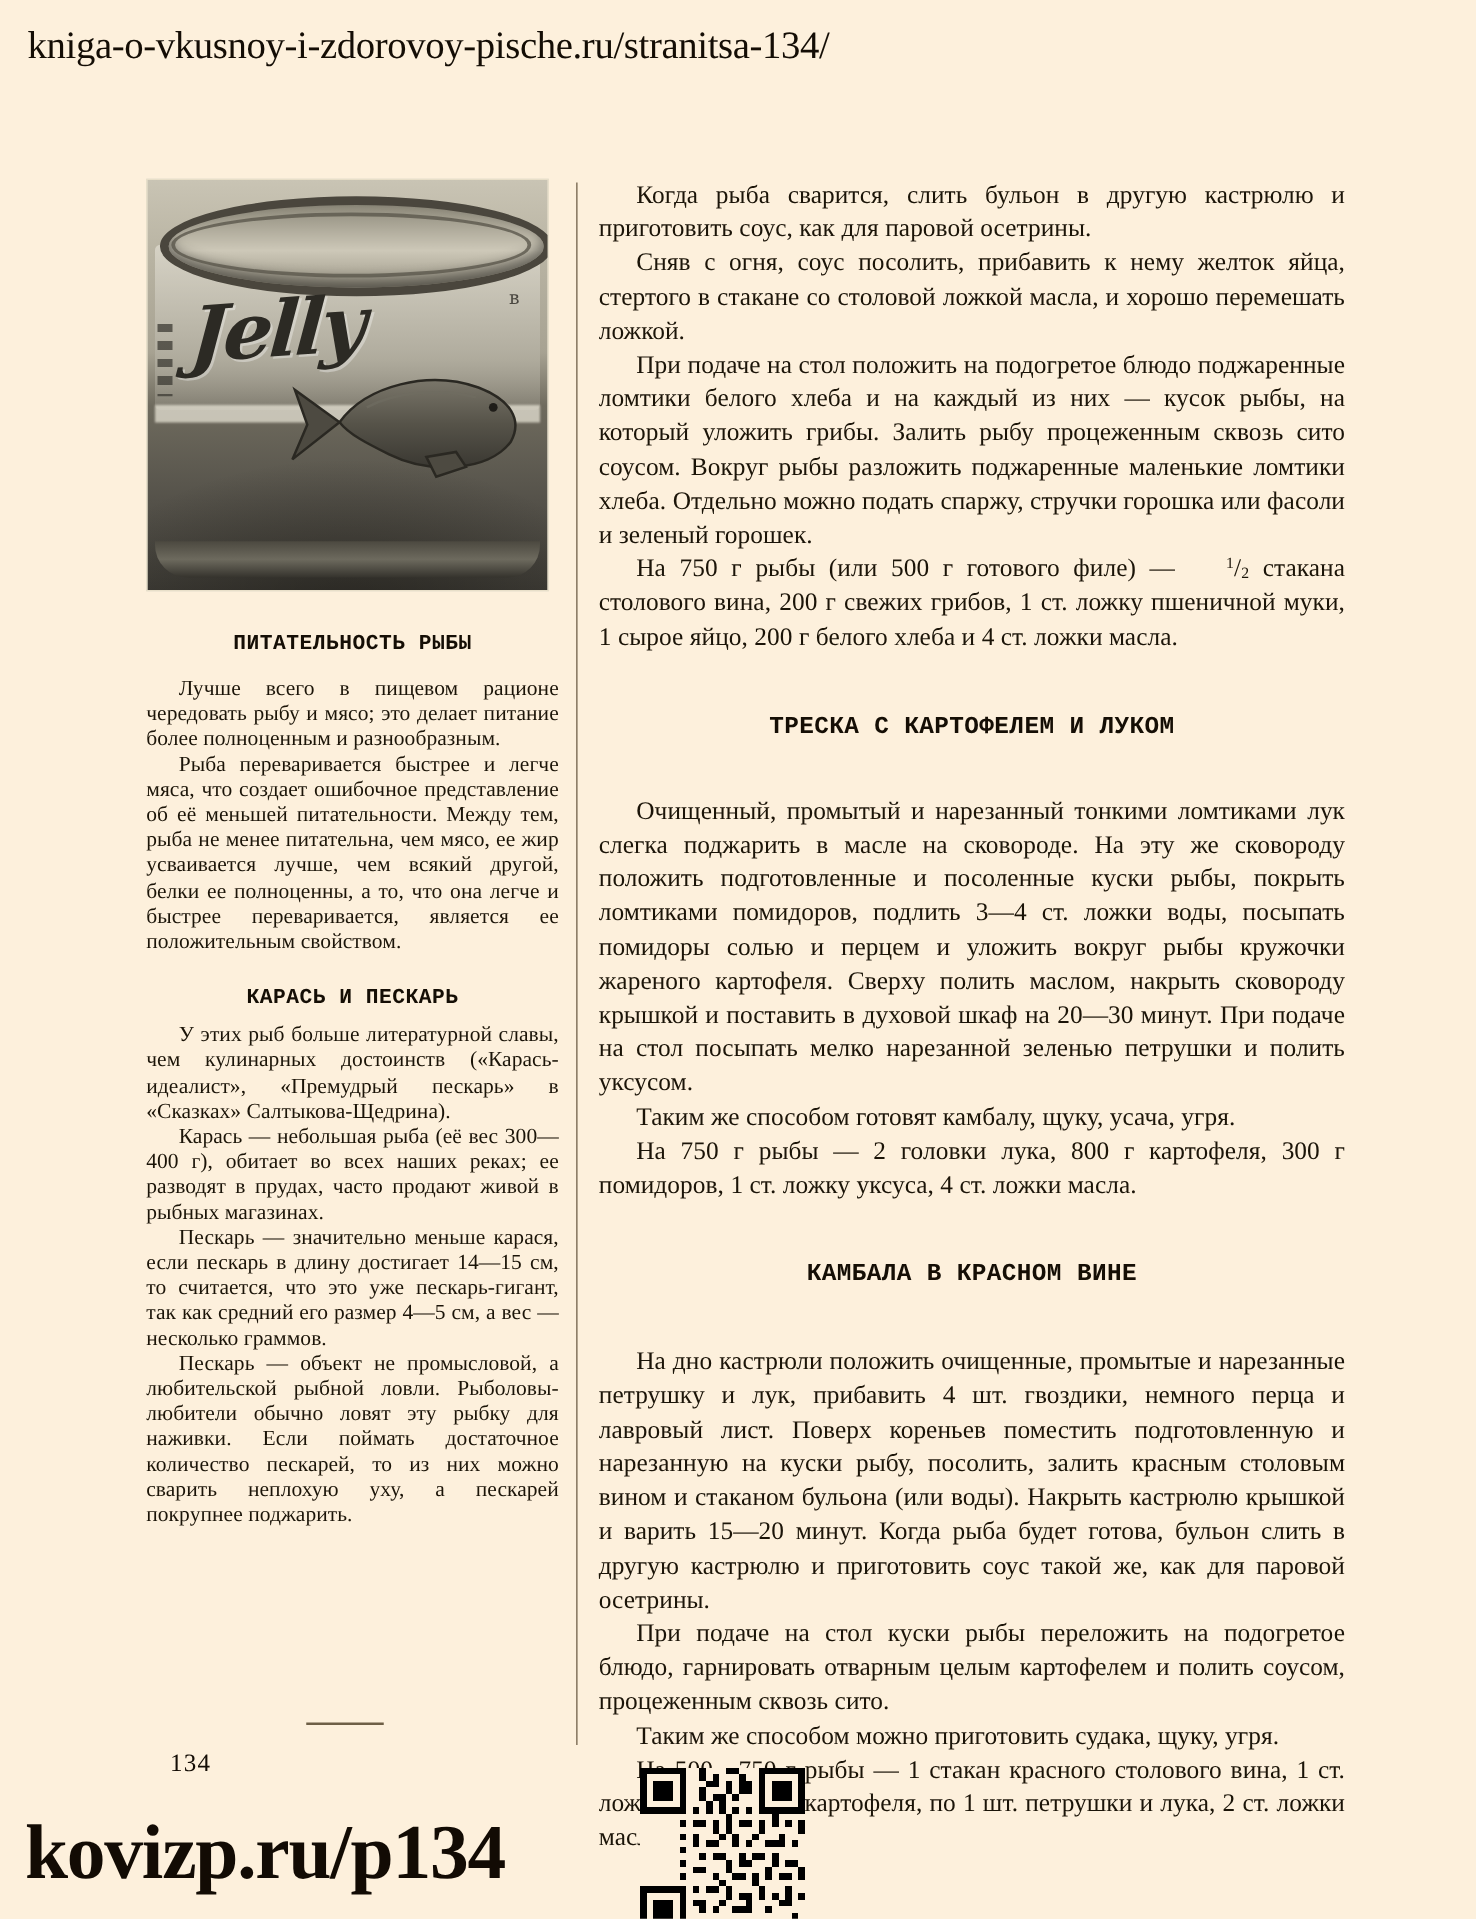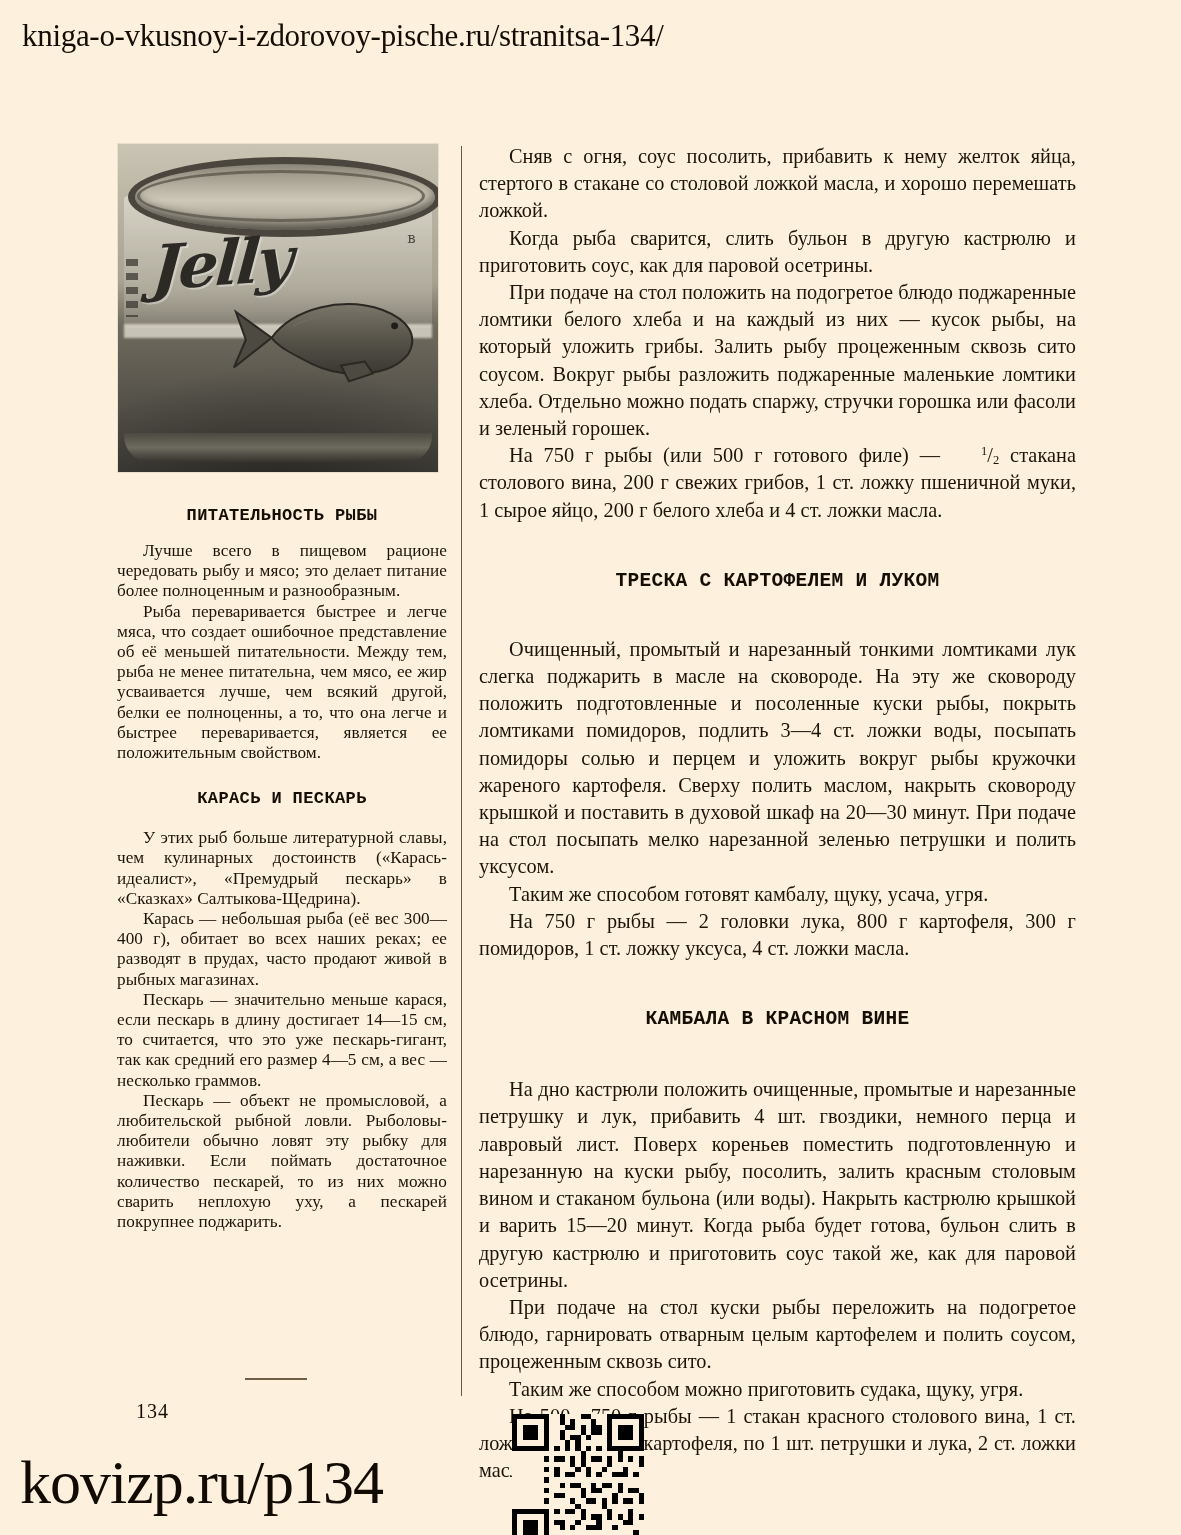--- a/index.html
+++ b/index.html
@@ -164,21 +164,21 @@
 
   .sec-head {
     text-align: center;
     font-family: Liberation Mono, monospace;
     font-weight: 700;
     font-size: 17px;
     letter-spacing: 0.4px;
     color: #150e05;
   }
   .col-left .sec-head { margin: 33px 0 16px; }
-  .col-left .sec-head.second { margin: 26px 0 20px; }
+  .col-left .sec-head.second { margin: 26px 0 10px; }
 
   .col-left p {
     margin: 0;
     text-align: justify;
     text-indent: 26px;
     font-size: 17.2px;
     line-height: 20.2px;
     letter-spacing: 0.05px;
     color: #1b1408;
     font-family: "Liberation Serif", "DejaVu Serif", serif;
@@ -242,20 +242,21 @@
   .footer-url {
     position: absolute;
     left: 20px;
     top: 1448px;
     font-size: 62px;
     line-height: 68px;
     font-family: "Liberation Serif", "DejaVu Serif", serif;
     letter-spacing: -1px;
     color: #120b04;
     white-space: nowrap;
+    font-weight: bold;
   }
   .qr {
     position: absolute;
     left: 512px;
     top: 1414px;
     width: 132px;
     height: 132px;
   }
   .qr svg { display: block; }
 </style>
@@ -302,22 +303,22 @@
 
     <h2 class="sec-head second">КАРАСЬ И ПЕСКАРЬ</h2>
     <p>У этих рыб больше литературной славы, чем кулинарных достоинств («Карась-идеалист», «Премудрый пескарь» в «Сказках» Салтыкова-Щедрина).</p>
     <p>Карась — небольшая рыба (её вес 300—400 г), обитает во всех наших реках; ее разводят в прудах, часто продают живой в рыбных магазинах.</p>
     <p>Пескарь — значительно меньше карася, если пескарь в длину достигает 14—15 см, то считается, что это уже пескарь-гигант, так как средний его размер 4—5 см, а вес — несколько граммов.</p>
     <p>Пескарь — объект не промысловой, а любительской рыбной ловли. Рыболовы-любители обычно ловят эту рыбку для наживки. Если поймать достаточное количество пескарей, то из них можно сварить неплохую уху, а пескарей покрупнее поджарить.</p>
   </div>
 
   <div class="col-right">
 
+    <p>Когда рыба сварится, слить бульон в другую кастрюлю и приготовить соус, как для паровой осетрины.</p>
     <p>Сняв с огня, соус посолить, прибавить к нему желток яйца, стертого в стакане со столовой ложкой масла, и хорошо перемешать ложкой.</p>
-    <p>Когда рыба сварится, слить бульон в другую кастрюлю и приготовить соус, как для паровой осетрины.</p>
     <p>При подаче на стол положить на подогретое блюдо поджаренные ломтики белого хлеба и на каждый из них — кусок рыбы, на который уложить грибы. Залить рыбу процеженным сквозь сито соусом. Вокруг рыбы разложить поджаренные маленькие ломтики хлеба. Отдельно можно подать спаржу, стручки горошка или фасоли и зеленый горошек.</p>
 
     <p><span>На 750 г рыбы (или 500 г готового филе) — </span><span class="frac"><sup>1</sup><span class="slash">/</span><sub>2</sub></span><span> стакана столового вина, 200 г свежих грибов, 1 ст. ложку пшеничной муки, 1 сырое яйцо, 200 г белого хлеба и 4 ст. ложки масла.</span></p>
 
     <h2 class="sec-head r1">ТРЕСКА С КАРТОФЕЛЕМ И ЛУКОМ</h2>
     <p>Очищенный, промытый и нарезанный тонкими ломтиками лук слегка поджарить в масле на сковороде. На эту же сковороду положить подготовленные и посоленные куски рыбы, покрыть ломтиками помидоров, подлить 3—4 ст. ложки воды, посыпать помидоры солью и перцем и уложить вокруг рыбы кружочки жареного картофеля. Сверху полить маслом, накрыть сковороду крышкой и поставить в духовой шкаф на 20—30 минут. При подаче на стол посыпать мелко нарезанной зеленью петрушки и полить уксусом.</p>
     <p>Таким же способом готовят камбалу, щуку, усача, угря.</p>
     <p>На 750 г рыбы — 2 головки лука, 800 г картофеля, 300 г помидоров, 1 ст. ложку уксуса, 4 ст. ложки масла.</p>
 
     <h2 class="sec-head r2">КАМБАЛА В КРАСНОМ ВИНЕ</h2>

